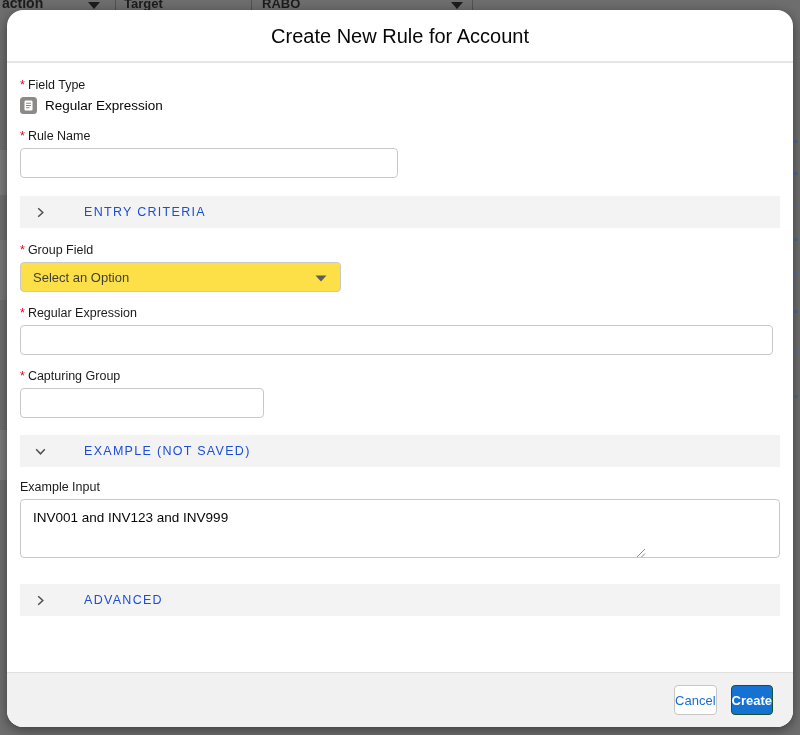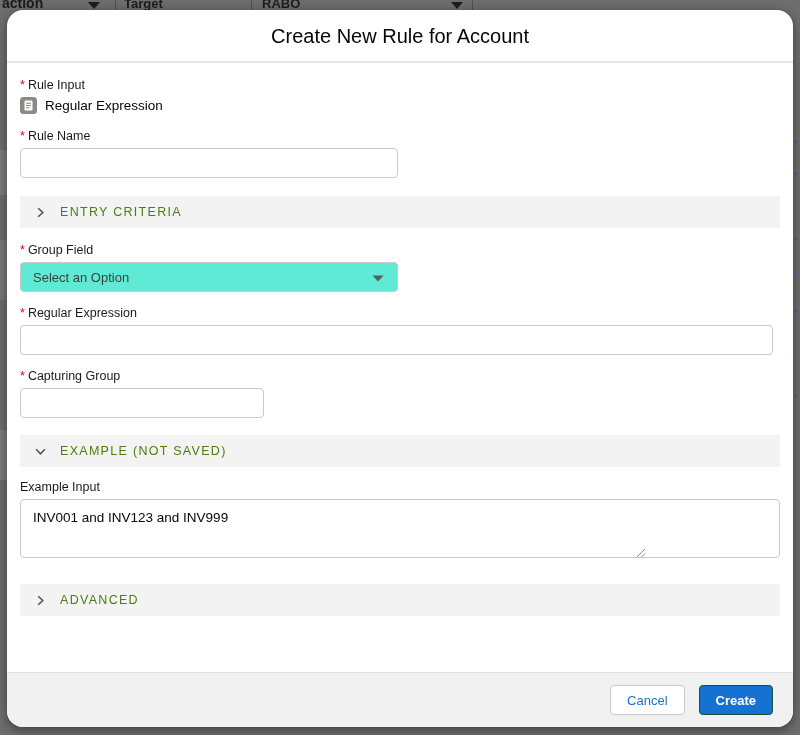--- a/index.html
+++ b/index.html
@@ -57,54 +57,54 @@
   .w-standard { width:378px; }
   .w-full { width:753px; }
   .w-small { width:244px; }
   .mb18 { margin-bottom:18px; }
   .mb16 { margin-bottom:16px; }
   .mb15 { margin-bottom:15px; }
   .mb17 { margin-bottom:17px; }
 
   
   .combobox {
-    position:relative; width:378px; height:30px; border:1px solid #c9c9c9;
-    border-radius:4px; background:#5eead4; display:flex; align-items:center;
+    position:relative; width:321px; height:30px; border:1px solid #c9c9c9;
+    border-radius:4px; background:#fde047; display:flex; align-items:center;
     padding:0 34px 0 12px; cursor:pointer;
   }
   .combobox-value { font-size:13px; color:#3e3e3c; }
   .combobox-caret { position:absolute; right:13px; top:12px; }
 
   
   .section-bar {
     height:32px; background:#f3f3f3; display:flex; align-items:center;
     padding:0 15px; gap:14px; cursor:pointer;
   }
   .section-label {
-    font-size:12.5px; letter-spacing:1.3px; color:#4d7c0f; font-weight:400;
+    font-size:12.5px; letter-spacing:1.3px; color:#1d4ed8; font-weight:400;margin-left:24px;
   }
   .chev { width:11px; height:11px; color:#514f4d; flex:0 0 auto; }
 
   
   .ta-wrap { position:relative; width:628px; margin-bottom:22px; }
   .ta {
     width:760px; height:59px; border:1px solid #c9c9c9; border-radius:4px;
     padding:9px 12px; font-size:13.5px; color:#080707; resize:none; outline:none;
     font-family:"Liberation Sans","DejaVu Sans",sans-serif; line-height:17px;
   }
   .ta-handle { position:absolute; right:2px; bottom:4px; pointer-events:none; }
 
   
   .modal-footer {
     flex:0 0 55px; background:#f1f1f1; border-top:1px solid #e0e0e0;
     display:flex; align-items:center; justify-content:flex-end;
     gap:14px; padding:0 20px;
   }
   .btn {
-    height:30px; padding:0 16px; border-radius:4px; font-size:13px;
+    height:30px; padding:0 0; border-radius:4px; font-size:13px;
     cursor:pointer; font-family:"Liberation Sans","DejaVu Sans",sans-serif;
   }
   .btn-cancel { background:#ffffff; border:1px solid #c9c7c5; color:#1b6fd0; }
   .btn-create { background:#1672d2; border:1px solid #14532d; color:#ffffff; font-weight:bold; }
 </style>
 </head>
 <body>
 
 <div class="bd-strip bd-top">
   <span class="bd-text" style="left:2px; top:-5px; font-size:14px;">action</span>
@@ -141,21 +141,21 @@
 
   <div class="modal-header">
     <div class="modal-title">Create New Rule for Account</div>
   </div>
 
   <div class="modal-body">
 
     <div>
       <div class="flabel">
         <span class="req">*</span>
-        <span>Rule Input</span>
+        <span>Field Type</span>
       </div>
       <div class="rule-type-row">
         <svg class="rt-icon" width="17" height="17" viewBox="0 0 17 17">
           <rect x="0" y="0" width="17" height="17" rx="3.5" fill="#8c8a88"></rect>
           <rect x="4.5" y="3.5" width="8" height="10" rx="1.2" fill="#ffffff"></rect>
           <line x1="6" y1="6.2" x2="11" y2="6.2" stroke="#8c8a88" stroke-width="1.1"></line>
           <line x1="6" y1="8.5" x2="11" y2="8.5" stroke="#8c8a88" stroke-width="1.1"></line>
           <line x1="6" y1="10.8" x2="9.5" y2="10.8" stroke="#8c8a88" stroke-width="1.1"></line>
         </svg>
         <span class="rule-type-text">Regular Expression</span>

